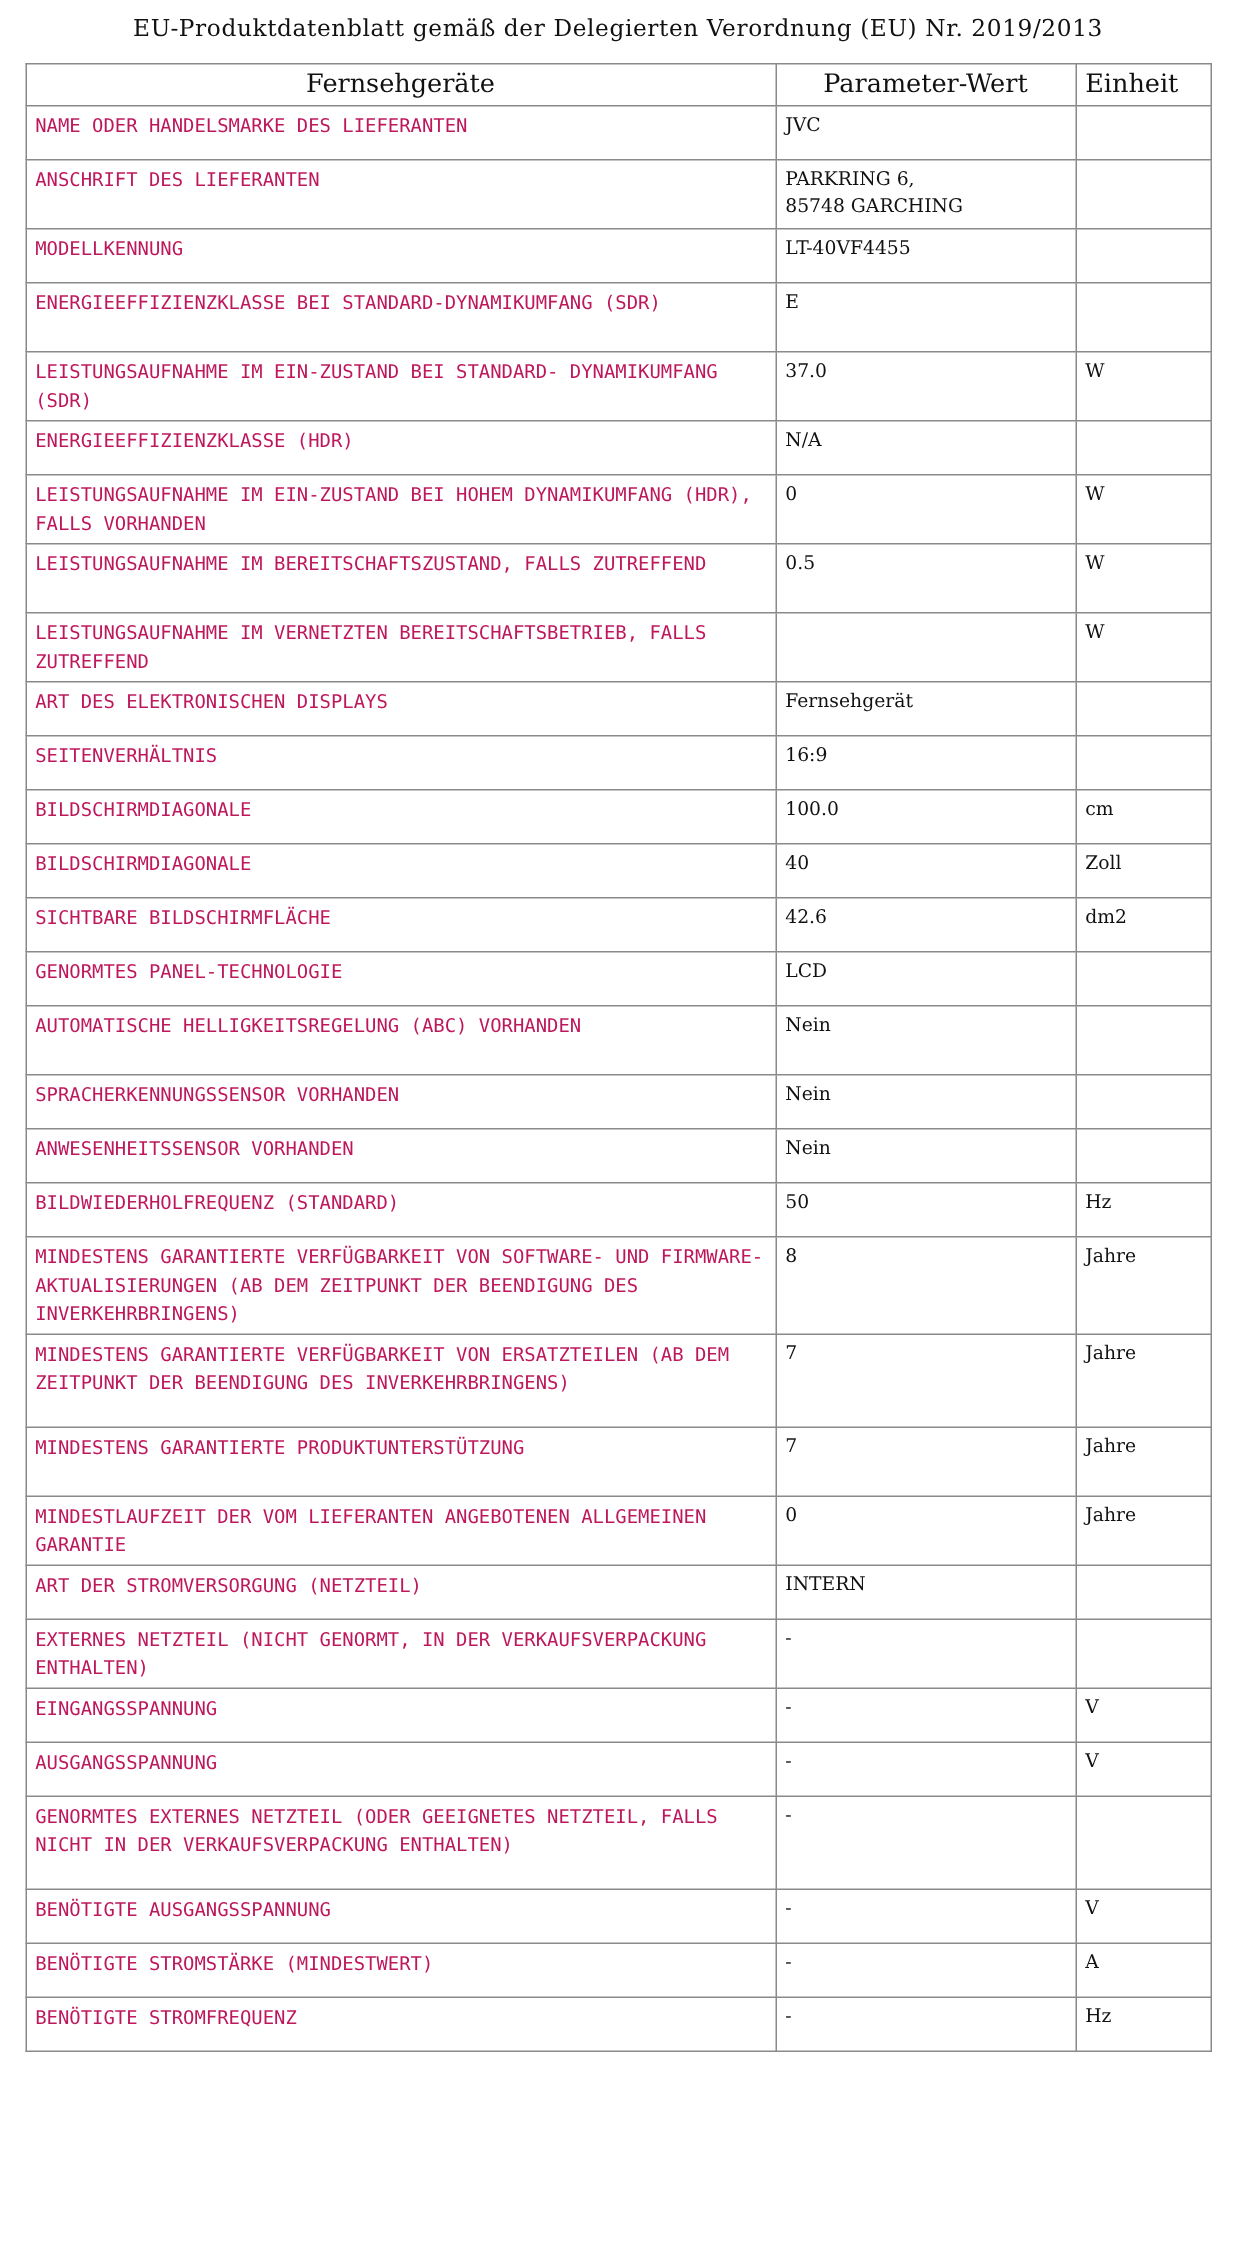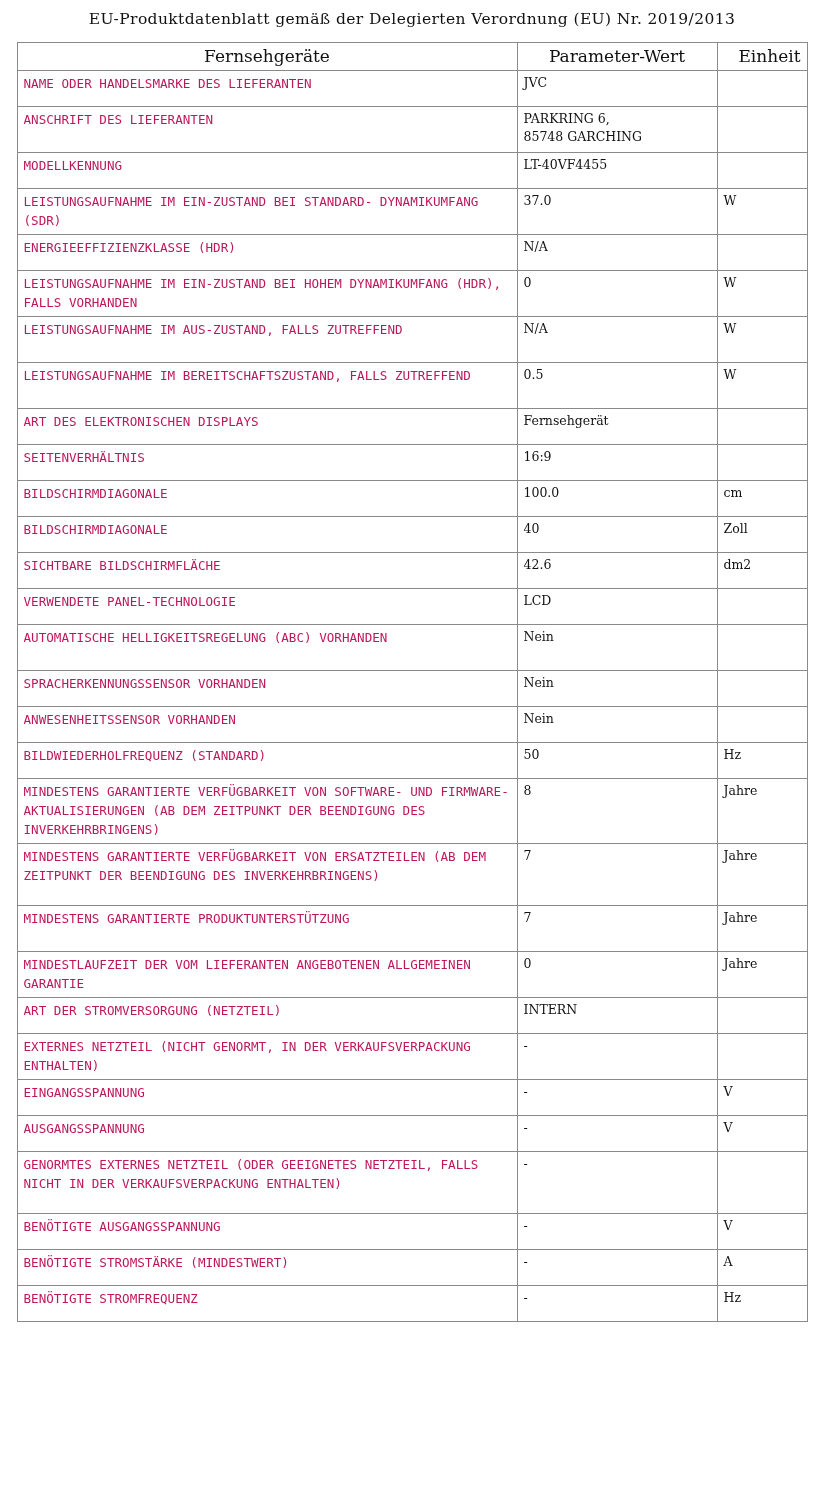--- a/index.html
+++ b/index.html
@@ -47,21 +47,21 @@
     font-family: "DejaVu Serif", serif;
     font-weight: normal;
     font-size: 17px;
     text-align: center;
     padding-top: 4px;
     padding-bottom: 5px;
     color: #111;
   }
   thead th.hdr-label { text-align: center; }
   thead th.hdr-value { text-align: center; margin-top: 11px; }
-  thead th.hdr-unit  { text-align: right; }
+  thead th.hdr-unit  { text-align: left; }
 
   td.label {
     font-family: "DejaVu Sans Mono", monospace;
     font-size: 12.6px;
     line-height: 19px;
     letter-spacing: 0px;
     color: #be185d;
     white-space: pre-line;
   }
   td.value, td.unit {
@@ -107,42 +107,47 @@
           <td class="value">PARKRING 6,
 85748 GARCHING</td>
           <td class="unit"></td>
         </tr>
         <tr class="h-md">
           <td class="label">MODELLKENNUNG</td>
           <td class="value">LT-40VF4455</td>
           <td class="unit"></td>
         </tr>
         <tr class="h-lg">
+          <td class="label">ENERGIEEFFIZIENZKLASSE BEI STANDARD-DYNAMIKUMFANG (SDR)</td>
+          <td class="value">E</td>
+          <td class="unit"></td>
+        </tr>
+        <tr class="h-lg">
           <td class="label">LEISTUNGSAUFNAHME IM EIN-ZUSTAND BEI STANDARD- DYNAMIKUMFANG (SDR)</td>
           <td class="value">37.0</td>
           <td class="unit">W</td>
         </tr>
         <tr class="h-md">
           <td class="label">ENERGIEEFFIZIENZKLASSE (HDR)</td>
           <td class="value">N/A</td>
           <td class="unit"></td>
         </tr>
         <tr class="h-lg">
           <td class="label">LEISTUNGSAUFNAHME IM EIN-ZUSTAND BEI HOHEM DYNAMIKUMFANG (HDR), FALLS VORHANDEN</td>
           <td class="value">0</td>
           <td class="unit">W</td>
         </tr>
         <tr class="h-lg">
-          <td class="label">LEISTUNGSAUFNAHME IM AUS-ZUSTAND, FALLS ZUTREFFEND</td>
-          <td class="value">N/A</td>
-          <td class="unit">W</td>
-        </tr>
-        <tr class="h-lg">
           <td class="label">LEISTUNGSAUFNAHME IM BEREITSCHAFTSZUSTAND, FALLS ZUTREFFEND</td>
           <td class="value">0.5</td>
+          <td class="unit">W</td>
+        </tr>
+        <tr class="h-lg">
+          <td class="label">LEISTUNGSAUFNAHME IM VERNETZTEN BEREITSCHAFTSBETRIEB, FALLS ZUTREFFEND</td>
+          <td class="value"></td>
           <td class="unit">W</td>
         </tr>
         <tr class="h-md">
           <td class="label">ART DES ELEKTRONISCHEN DISPLAYS</td>
           <td class="value">Fernsehgerät</td>
           <td class="unit"></td>
         </tr>
         <tr class="h-md">
           <td class="label">SEITENVERHÄLTNIS</td>
           <td class="value">16:9</td>
@@ -157,21 +162,21 @@
           <td class="label">BILDSCHIRMDIAGONALE</td>
           <td class="value">40</td>
           <td class="unit">Zoll</td>
         </tr>
         <tr class="h-md">
           <td class="label">SICHTBARE BILDSCHIRMFLÄCHE</td>
           <td class="value">42.6</td>
           <td class="unit">dm2</td>
         </tr>
         <tr class="h-md">
-          <td class="label">VERWENDETE PANEL-TECHNOLOGIE</td>
+          <td class="label">GENORMTES PANEL-TECHNOLOGIE</td>
           <td class="value">LCD</td>
           <td class="unit"></td>
         </tr>
         <tr class="h-lg">
           <td class="label">AUTOMATISCHE HELLIGKEITSREGELUNG (ABC) VORHANDEN</td>
           <td class="value">Nein</td>
           <td class="unit"></td>
         </tr>
         <tr class="h-md">
           <td class="label">SPRACHERKENNUNGSSENSOR VORHANDEN</td>

